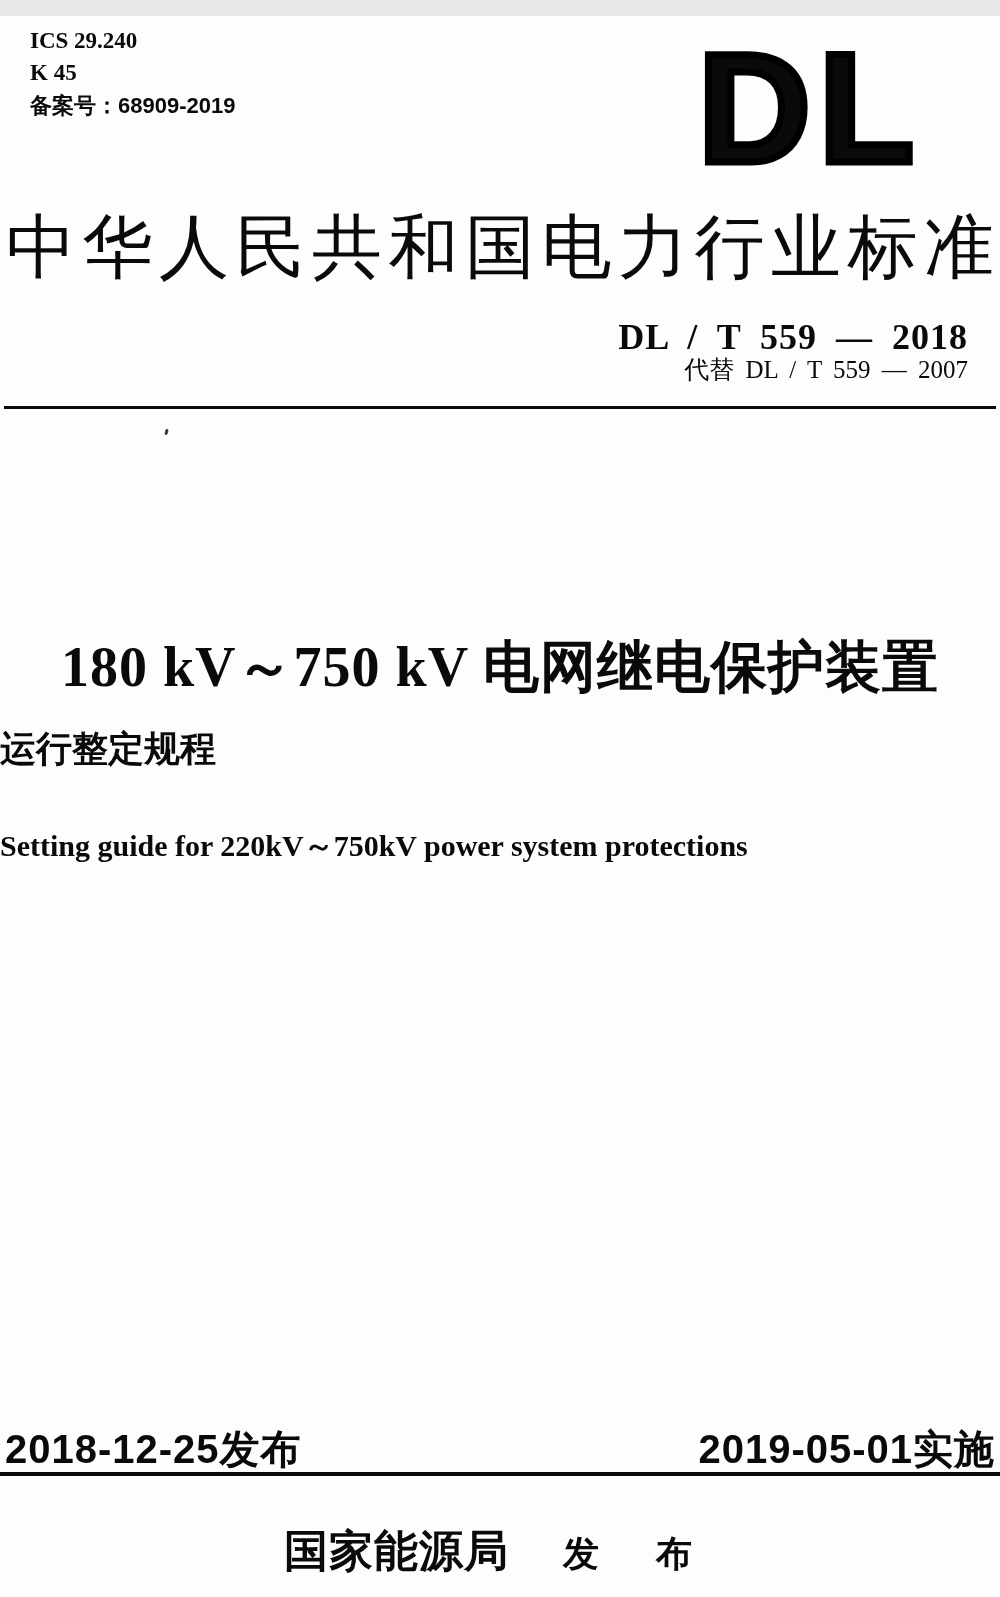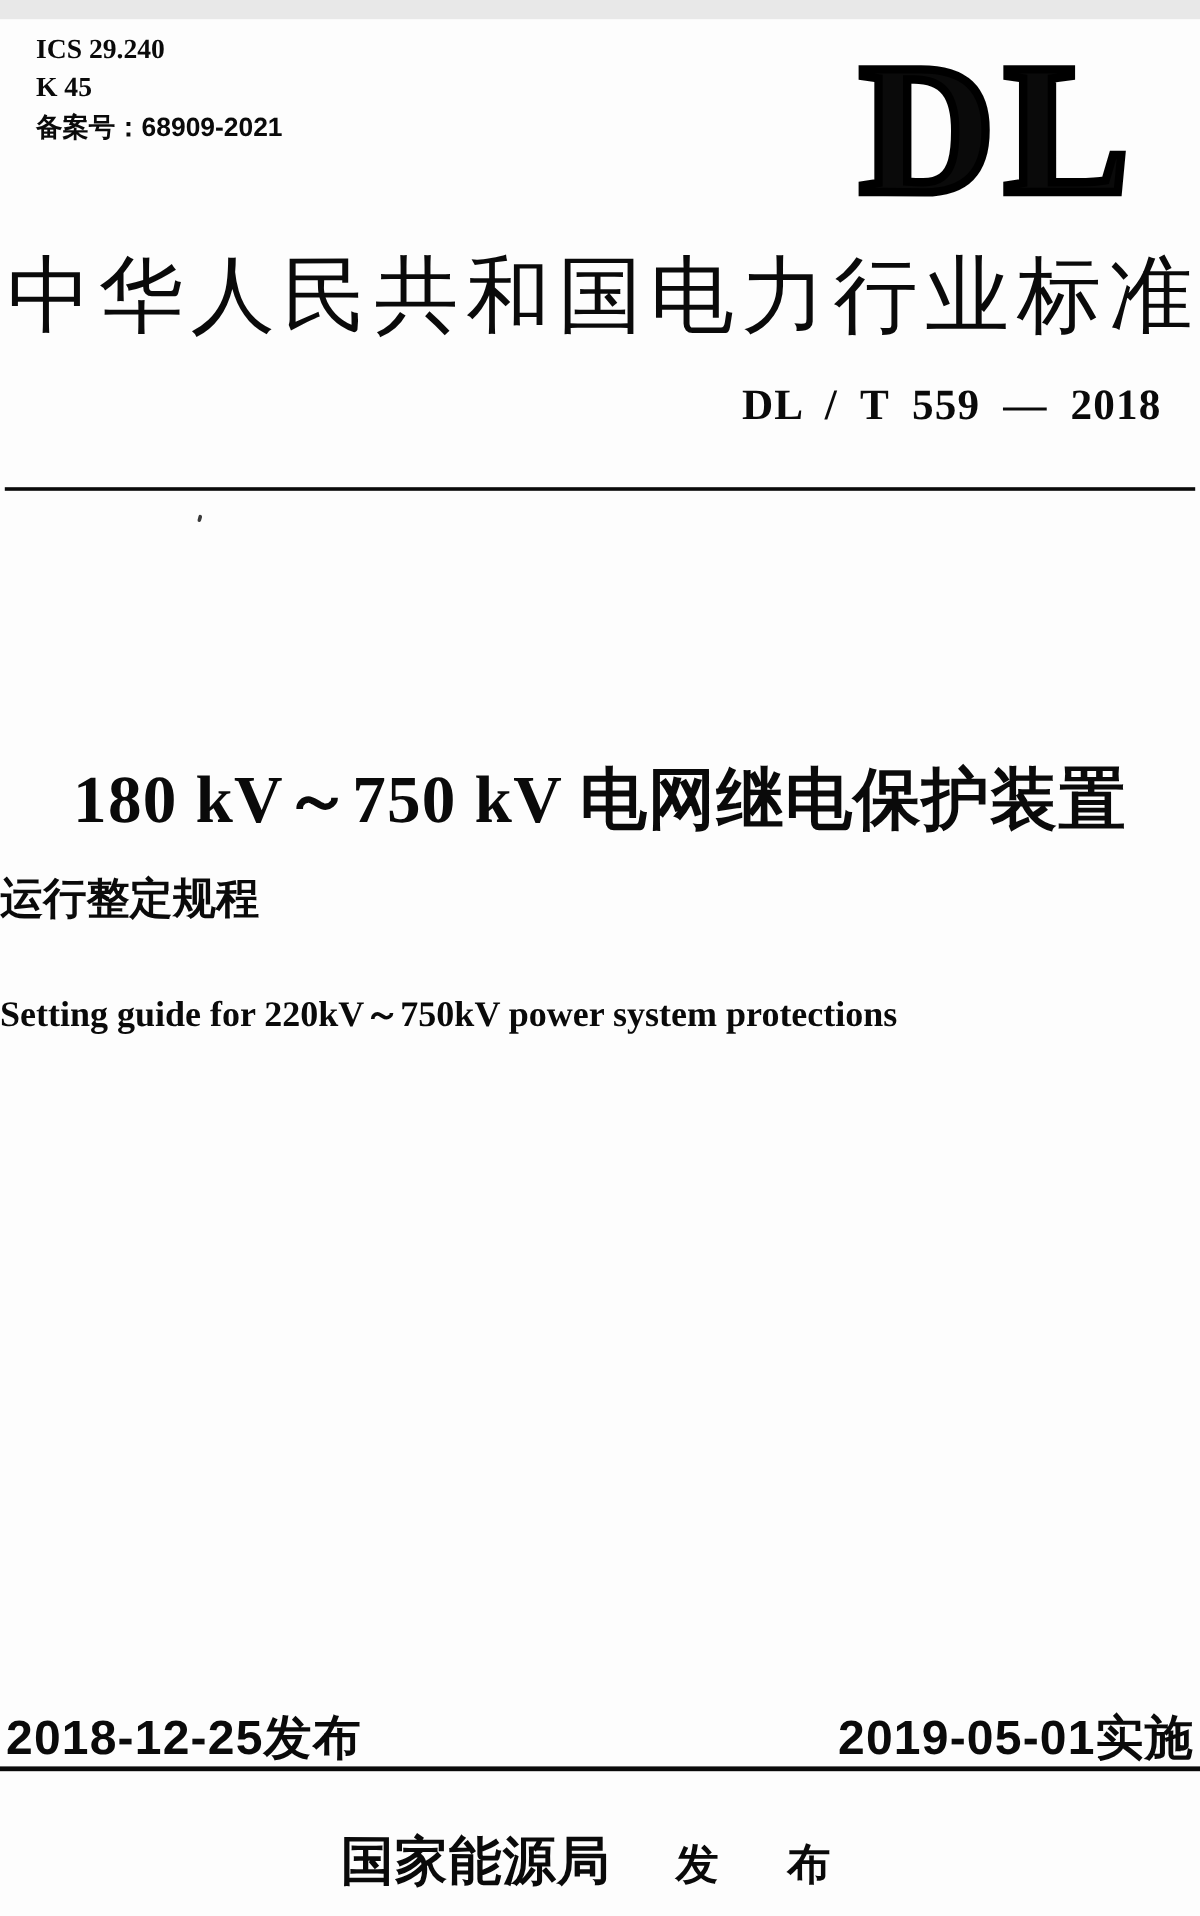--- a/index.html
+++ b/index.html
@@ -24,22 +24,22 @@
     font-family: "Liberation Serif", serif;
     font-weight: bold; font-size: 23px; line-height: 30px; margin-top: 2px;
   }
   .meta-record {
     font-family: "Liberation Sans", "DejaVu Sans", sans-serif;
     font-size: 22px; line-height: 30px; margin-top: 3px; font-weight: 600;
   }
 
   
   .logo {
-    position: absolute; top: 14px; right: 51px;
-    font-family: Liberation Serif, serif;
+    position: absolute; top: 14px; right: 78px;
+    font-family: Liberation Sans, sans-serif;
     font-weight: bold; font-size: 156px; line-height: 1;
     letter-spacing: 8px;
     -webkit-text-stroke: 7px #000;
   }
 
   
   .series-title {
     position: absolute; top: 192px; left: 6px; right: 6px;
     font-weight: normal; font-size: 70px; line-height: 80px;
     text-align: justify; text-align-last: justify;
@@ -114,28 +114,29 @@
   }
 </style>
 </head>
 <body>
 
 <div class="page">
 
   <div class="meta">
     <div class="meta-ics">ICS 29.240</div>
     <div class="meta-class">K 45</div>
-    <div class="meta-record">备案号：68909-2021</div>
+    <div class="meta-record">备案号：68909-2019</div>
   </div>
 
   <div class="logo">DL</div>
 
   <div class="series-title">中华人民共和国电力行业标准</div>
 
   <div class="std-no">DL / T 559 — 2018</div>
+  <div class="std-replaces">代替 DL / T 559 — 2007</div>
 
   <div class="rule-top"></div>
   <div class="speck"></div>
 
   <div>
     <div class="title-line1">180 kV～750 kV 电网继电保护装置</div>
     <div class="title-line2">运行整定规程</div>
     <div class="title-en">Setting guide for 220kV～750kV power system protections</div>
   </div>
 

